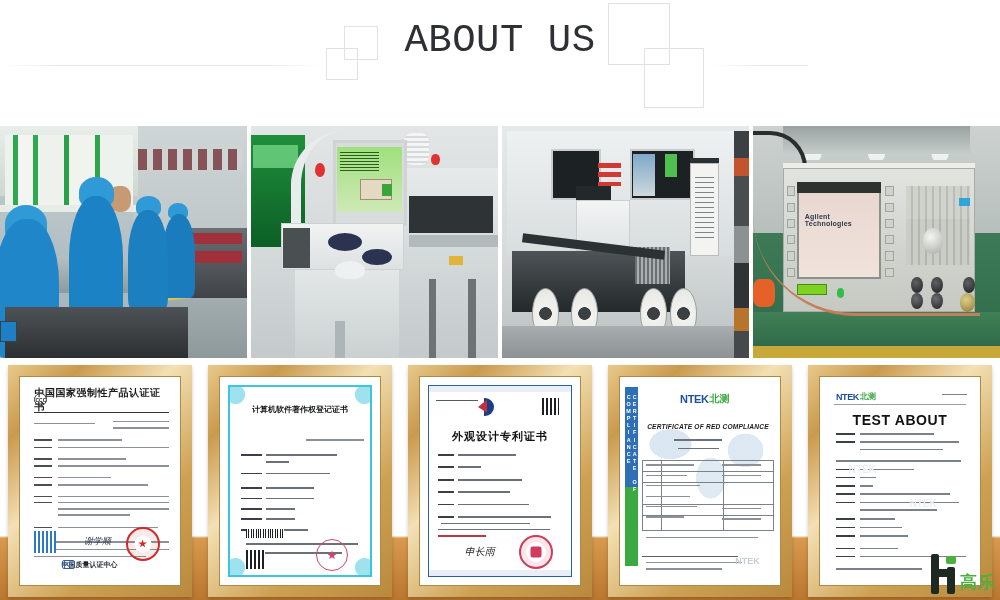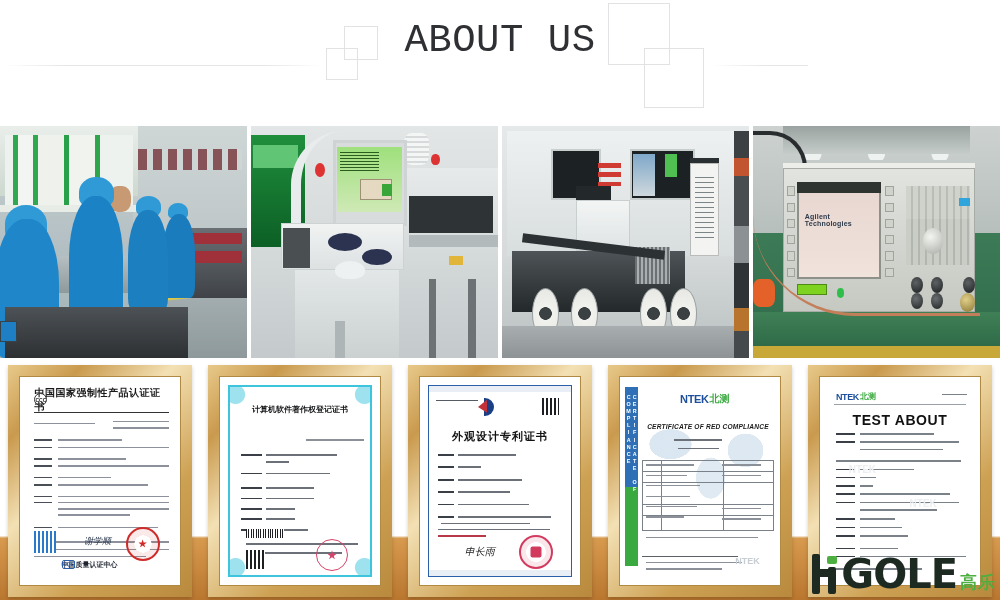--- a/index.html
+++ b/index.html
@@ -689,17 +689,16 @@
 
   </div>
 
   <div class="higole">
     <div class="hg-h">
       <div class="bar1"></div>
         <div class="bar2"></div>
         <div class="cross"></div>
         <div class="dot"></div>
     </div>
-    <span class="hg-word">GOLE</span>
     <span class="hg-cn">高乐</span>
   </div>
 
 </div>
 
 </body></html>

